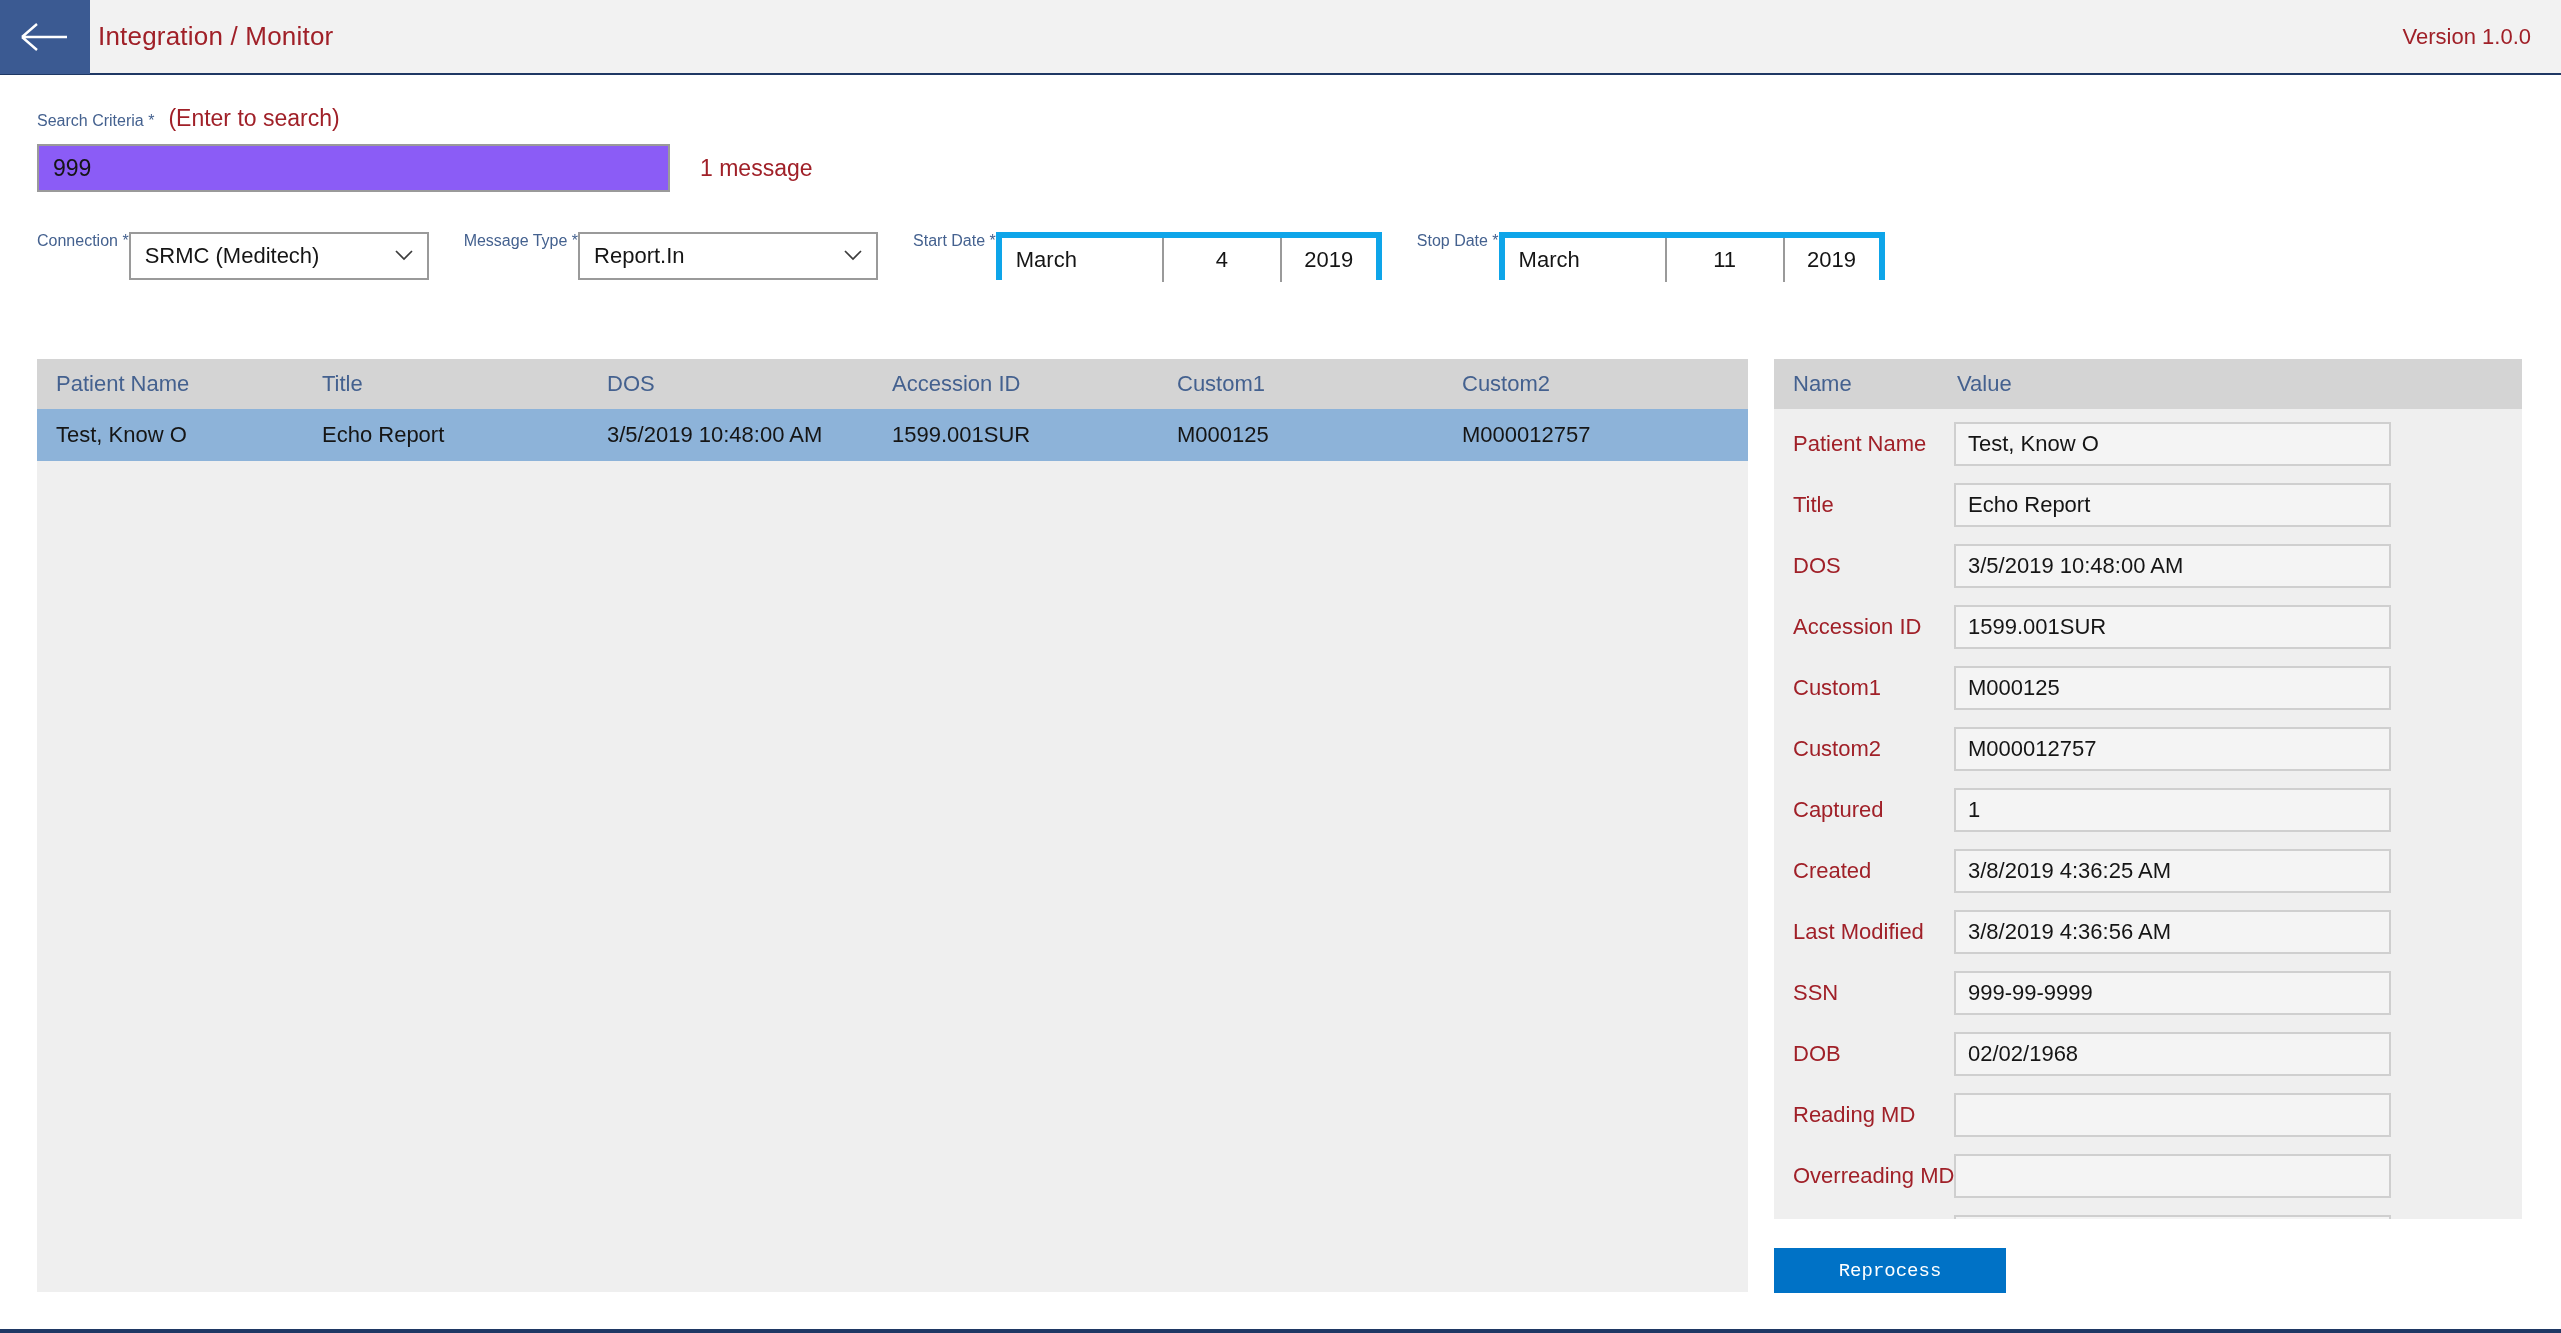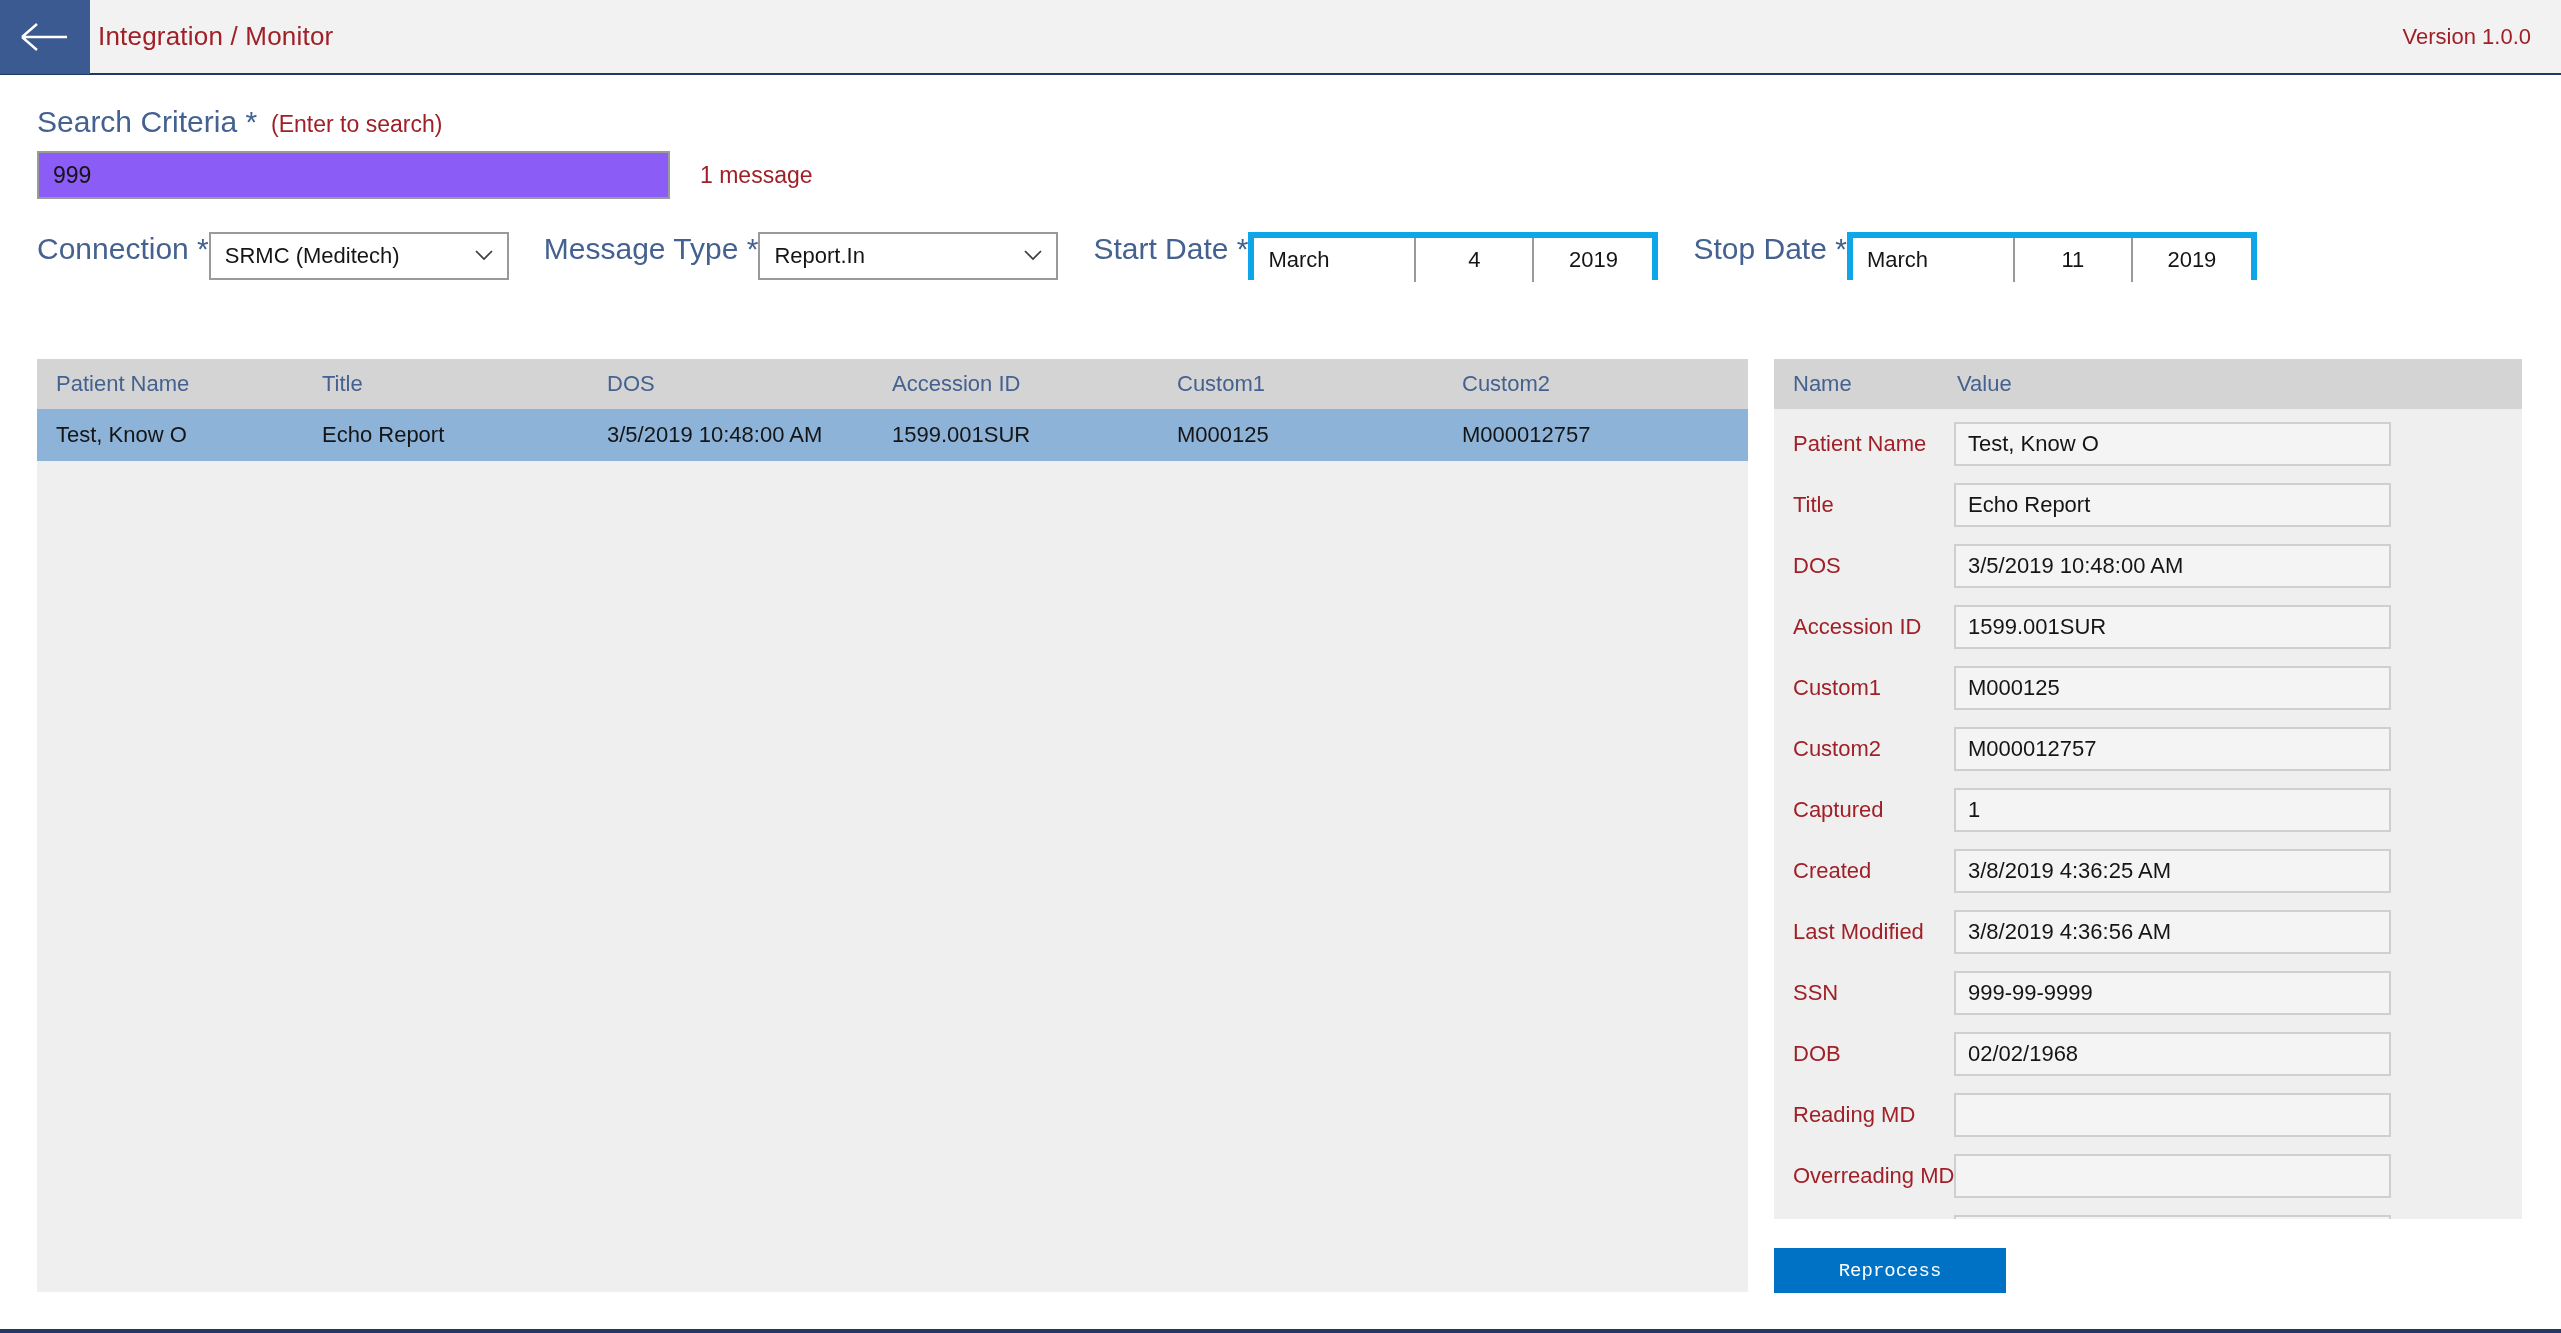--- a/index.html
+++ b/index.html
@@ -57,21 +57,21 @@
     top: 105px;
     width: 1400px;
   }
   .search-label-row {
     display: flex;
     align-items: baseline;
     gap: 14px;
     margin-bottom: 12px;
   }
   .field-label {
-    font-size: 30px;
+    font-size: 16px;
     color: #44618f;
     white-space: nowrap;
   }
   .hint {
     font-size: 23px;
     color: #a02028;
     white-space: nowrap;
   }
   .search-row {
     display: flex;
@@ -141,21 +141,21 @@
     display: flex;
     align-items: center;
     font-size: 22px;
     color: #151515;
     background: #ffffff;
     cursor: pointer;
     white-space: nowrap;
   }
   .date-seg.month { width: 160px; padding-left: 14px; justify-content: flex-start; }
   .date-seg.day   { width: 118px; justify-content: center; border-left: 2px solid #9a9a9a; }
-  .date-seg.year  { width: 120px; justify-content: center; border-left: 2px solid #9a9a9a; }
+  .date-seg.year  { width: 96px; justify-content: center; border-left: 2px solid #9a9a9a; }
 
   .gap-a { width: 35px; }
   .gap-b { width: 35px; }
 
   
   .grid {
     position: absolute;
     left: 37px;
     top: 359px;
     width: 1711px;

